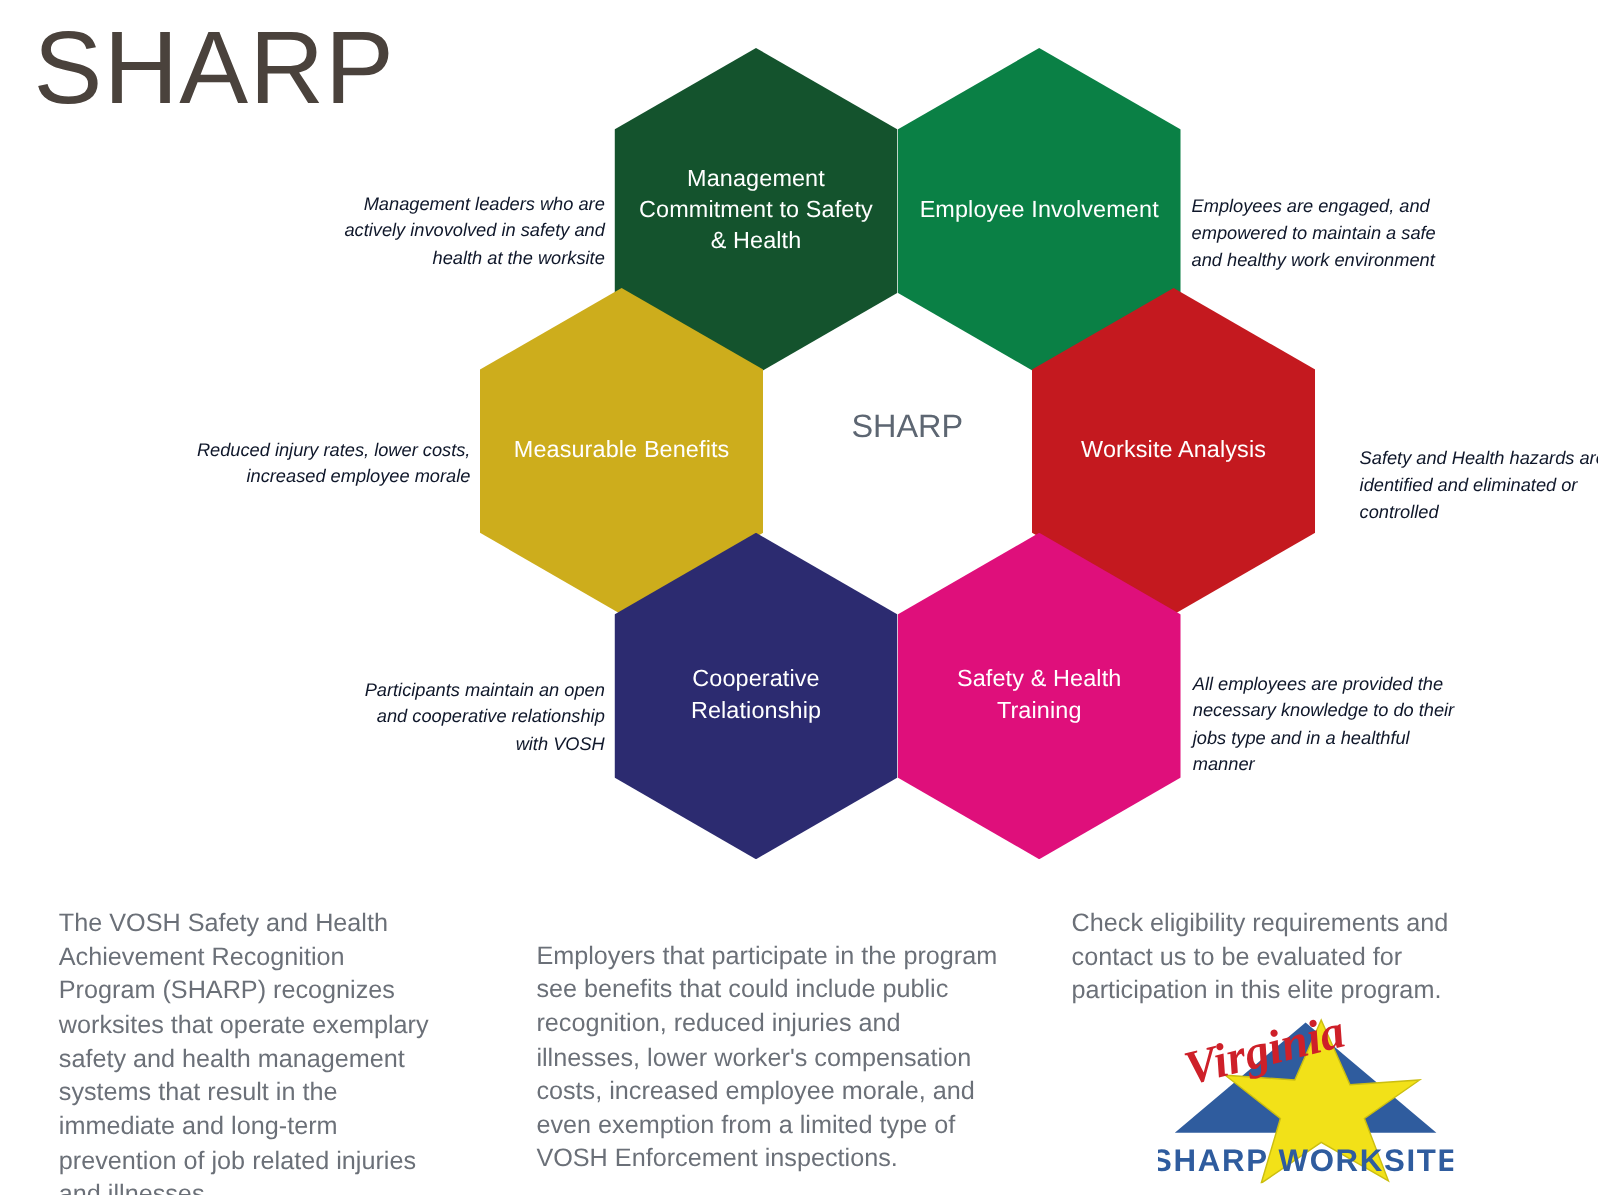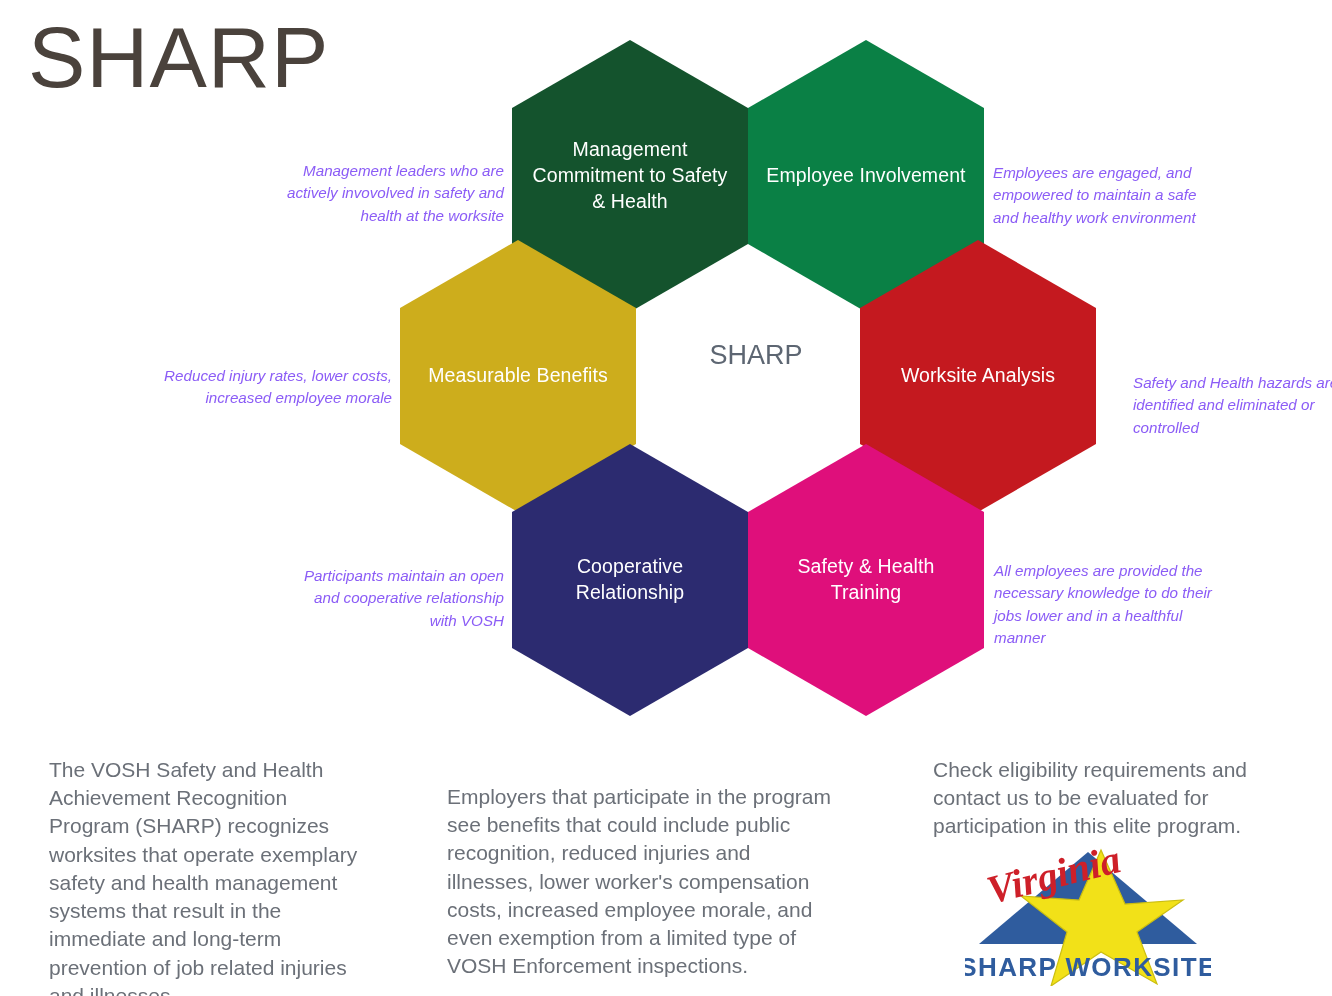--- a/index.html
+++ b/index.html
@@ -74,21 +74,21 @@
     line-height: 1.42;
     font-weight: 400;
   }
 
   
   .note {
     position: absolute;
     font-style: italic;
     font-size: 15.2px;
     line-height: 1.47;
-    color: #8b5cf6;
+    color: #0f172a;
   }
   .note.right { text-align: left; }
   .note.left  { text-align: right; }
 
   .note-mgmt      { left: 278px;  top: 160px; width: 226px; }
   .note-employee  { left: 993px;  top: 162px; width: 230px; }
   .note-benefits  { left: 158px;  top: 365px; width: 234px; }
   .note-worksite  { left: 1133px; top: 372px; width: 210px; }
   .note-coop      { left: 300px;  top: 565px; width: 204px; }
   .note-training  { left: 994px;  top: 560px; width: 218px; }
@@ -102,21 +102,21 @@
     height: 248px;
   }
   .col-text {
     position: absolute;
     color: #6b7078;
     font-size: 21px;
     line-height: 1.345;
   }
   .col-1 { left: 49px;  top: 8px;  width: 322px; }
   .col-2 { left: 447px; top: 8px;  width: 392px; text-indent: 0; margin-top: 27px; }
-  .col-3 { left: 893px; top: 8px;  width: 382px; margin-left: 40px; }
+  .col-3 { left: 893px; top: 8px;  width: 382px; }
 
   
   #logo {
     position: absolute;
     left: 965px;
     top: 838px;
     width: 246px;
     height: 148px;
   }
   #logo svg { display: block; width: 100%; height: 100%; }
@@ -159,21 +159,21 @@
   <div class="note left note-mgmt">Management leaders who are actively invovolved in safety and health at the worksite</div>
 
   <div class="note right note-employee">Employees are engaged, and empowered to maintain a safe and healthy work environment</div>
 
   <div class="note left note-benefits">Reduced injury rates, lower costs, increased employee morale</div>
 
   <div class="note right note-worksite">Safety and Health hazards are identified and eliminated or controlled</div>
 
   <div class="note left note-coop">Participants maintain an open and cooperative relationship with VOSH</div>
 
-  <div class="note right note-training">All employees are provided the necessary knowledge to do their jobs lower and in a healthful manner</div>
+  <div class="note right note-training">All employees are provided the necessary knowledge to do their jobs type and in a healthful manner</div>
 
 </div>
 
 <div id="bottom-row">
   <p class="col-text col-1">The VOSH Safety and Health Achievement Recognition Program (SHARP) recognizes worksites that operate exemplary safety and health management systems that result in the immediate and long-term prevention of job related injuries and illnesses.</p>
 
   <p class="col-text col-2">Employers that participate in the program see benefits that could include public recognition, reduced injuries and illnesses, lower worker's compensation costs, increased employee morale, and even exemption from a limited type of VOSH Enforcement inspections.</p>
 
   <p class="col-text col-3">Check eligibility requirements and contact us to be evaluated for participation in this elite program.</p>
 </div>

